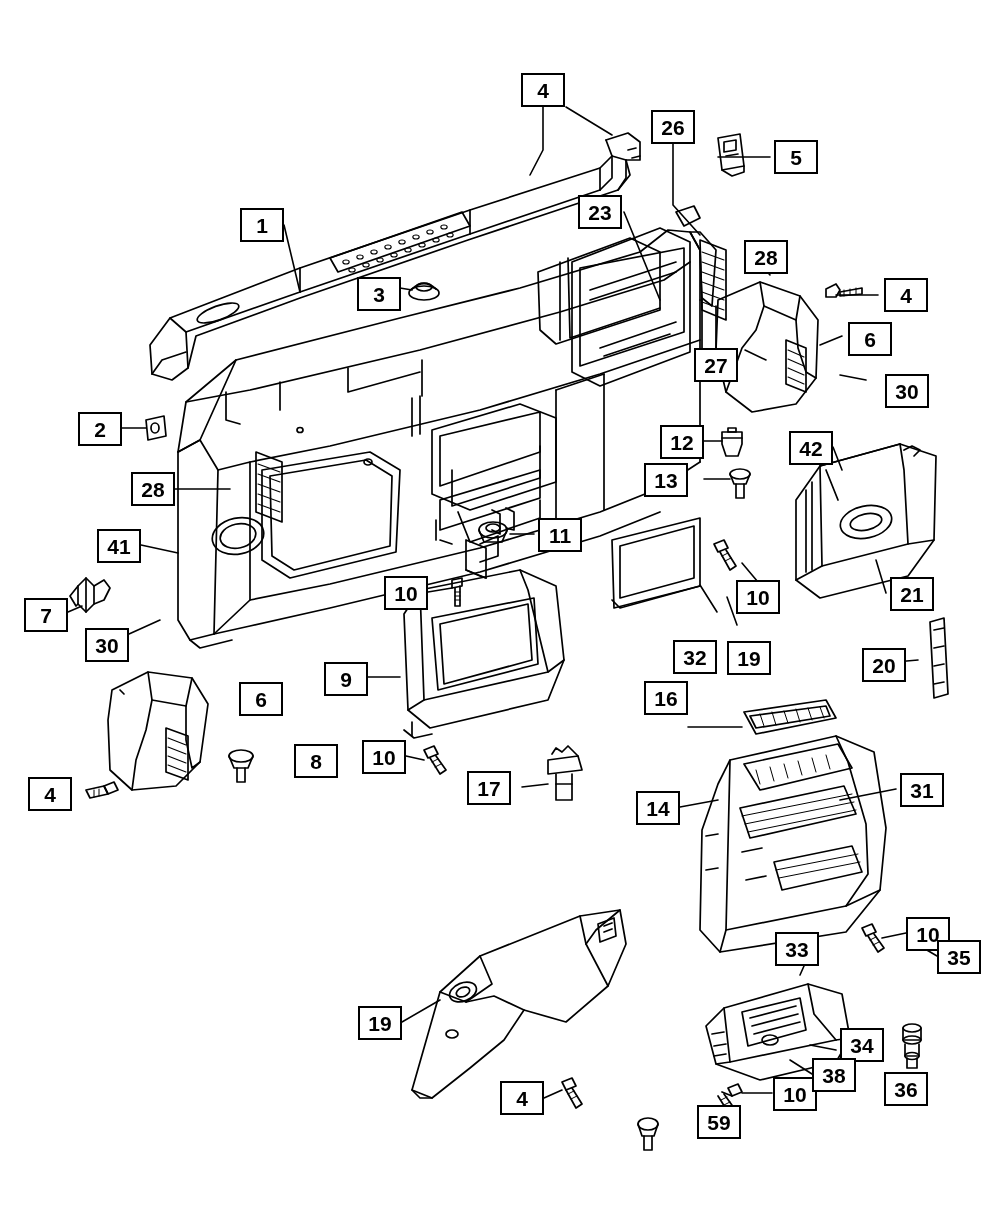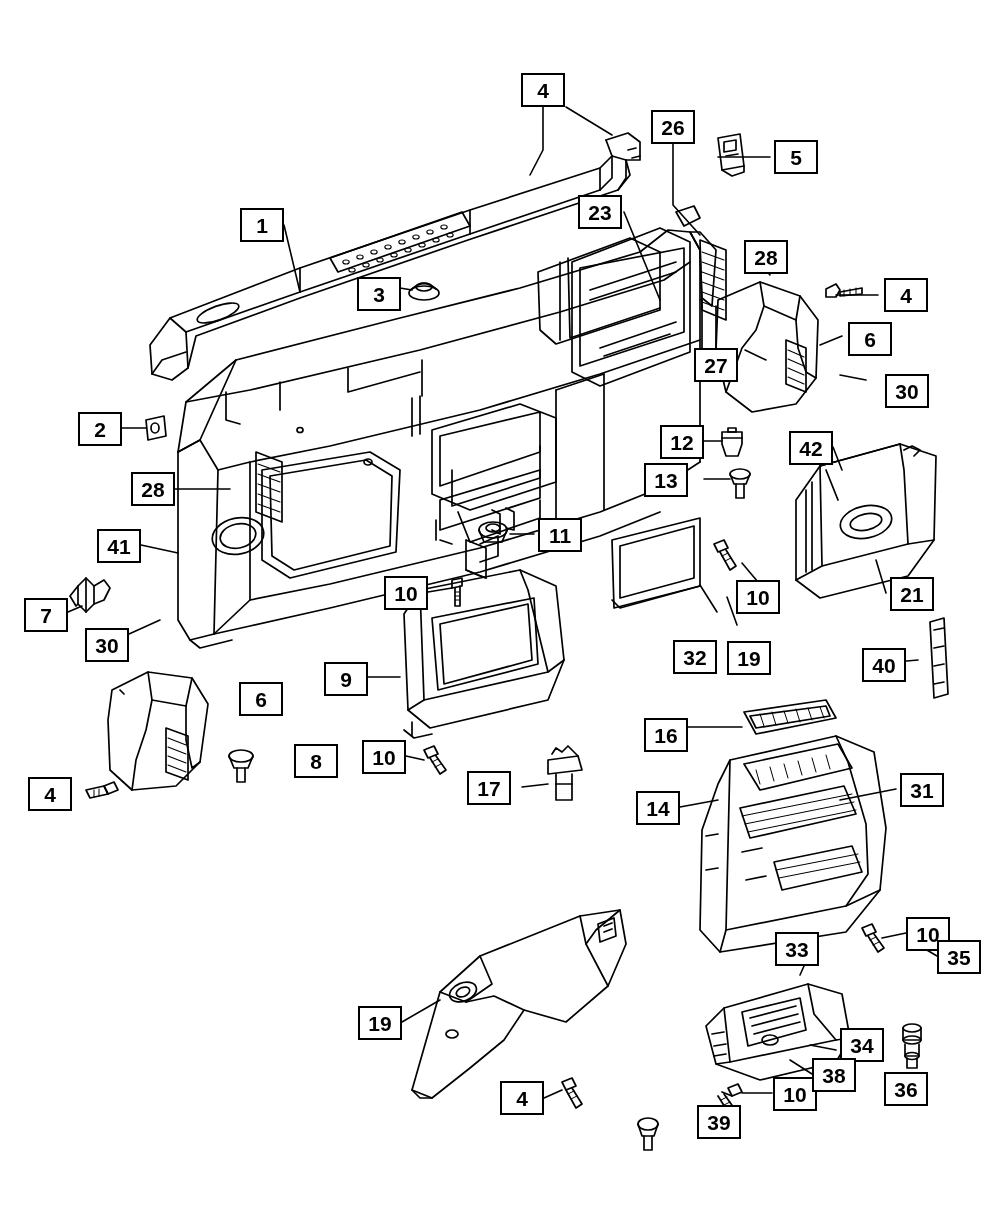--- a/index.html
+++ b/index.html
@@ -533,37 +533,37 @@
   <div class="callout" style="left:324px;top:662px">9</div>
   <div class="callout" style="left:384px;top:576px">10</div>
   <div class="callout" style="left:736px;top:580px">10</div>
   <div class="callout" style="left:362px;top:740px">10</div>
   <div class="callout" style="left:906px;top:917px">10</div>
   <div class="callout" style="left:773px;top:1077px">10</div>
   <div class="callout" style="left:538px;top:518px">11</div>
   <div class="callout" style="left:660px;top:425px">12</div>
   <div class="callout" style="left:644px;top:463px">13</div>
   <div class="callout" style="left:636px;top:791px">14</div>
-  <div class="callout" style="left:644px;top:718px">16</div>
+  <div class="callout" style="left:644px;top:681px">16</div>
   <div class="callout" style="left:467px;top:771px">17</div>
   <div class="callout" style="left:358px;top:1006px">19</div>
   <div class="callout" style="left:727px;top:641px">19</div>
-  <div class="callout" style="left:862px;top:648px">40</div>
+  <div class="callout" style="left:862px;top:648px">20</div>
   <div class="callout" style="left:890px;top:577px">21</div>
   <div class="callout" style="left:885px;top:374px">30</div>
   <div class="callout" style="left:578px;top:195px">23</div>
   <div class="callout" style="left:789px;top:431px">42</div>
   <div class="callout" style="left:651px;top:110px">26</div>
   <div class="callout" style="left:694px;top:348px">27</div>
   <div class="callout" style="left:744px;top:240px">28</div>
   <div class="callout" style="left:131px;top:472px">28</div>
   <div class="callout" style="left:97px;top:529px">41</div>
   <div class="callout" style="left:85px;top:628px">30</div>
   <div class="callout" style="left:900px;top:773px">31</div>
   <div class="callout" style="left:673px;top:640px">32</div>
   <div class="callout" style="left:775px;top:932px">33</div>
   <div class="callout" style="left:840px;top:1028px">34</div>
   <div class="callout" style="left:937px;top:940px">35</div>
   <div class="callout" style="left:884px;top:1072px">36</div>
   <div class="callout" style="left:812px;top:1058px">38</div>
-  <div class="callout" style="left:697px;top:1105px">39</div>
+  <div class="callout" style="left:697px;top:1105px">59</div>
 
 </div>
 
 </body></html>

